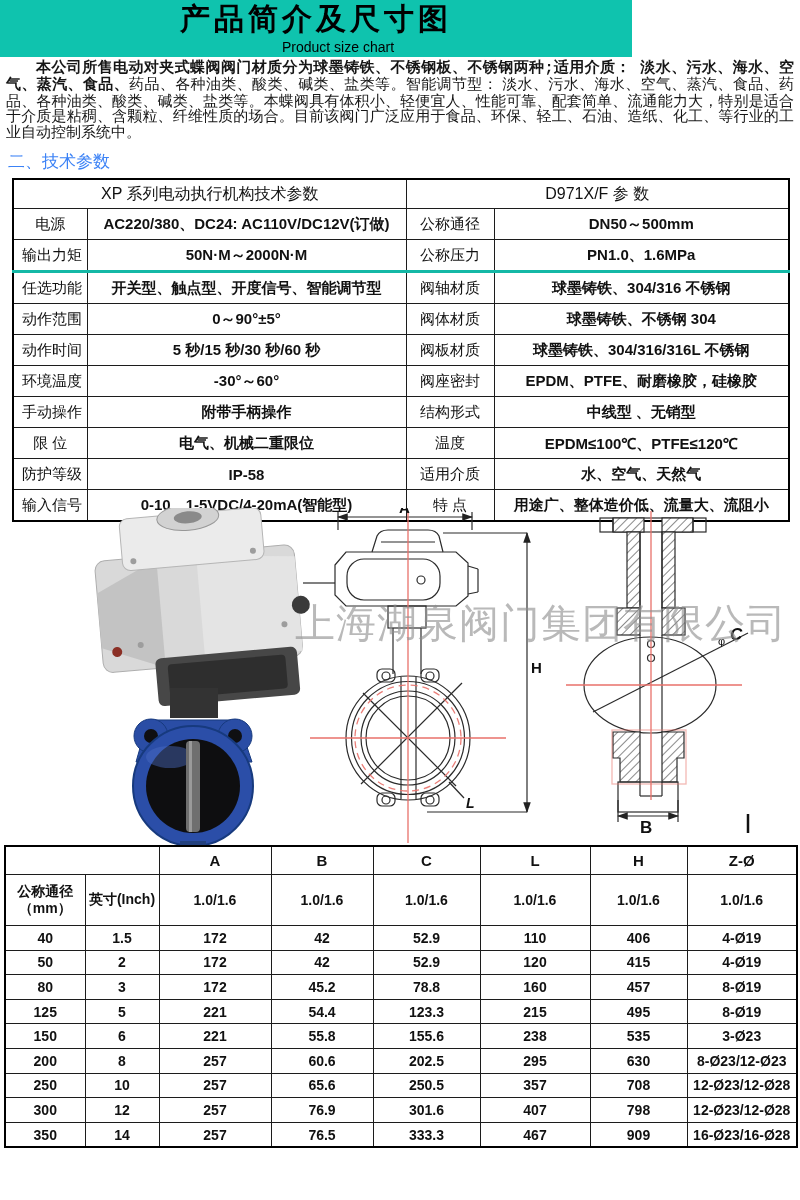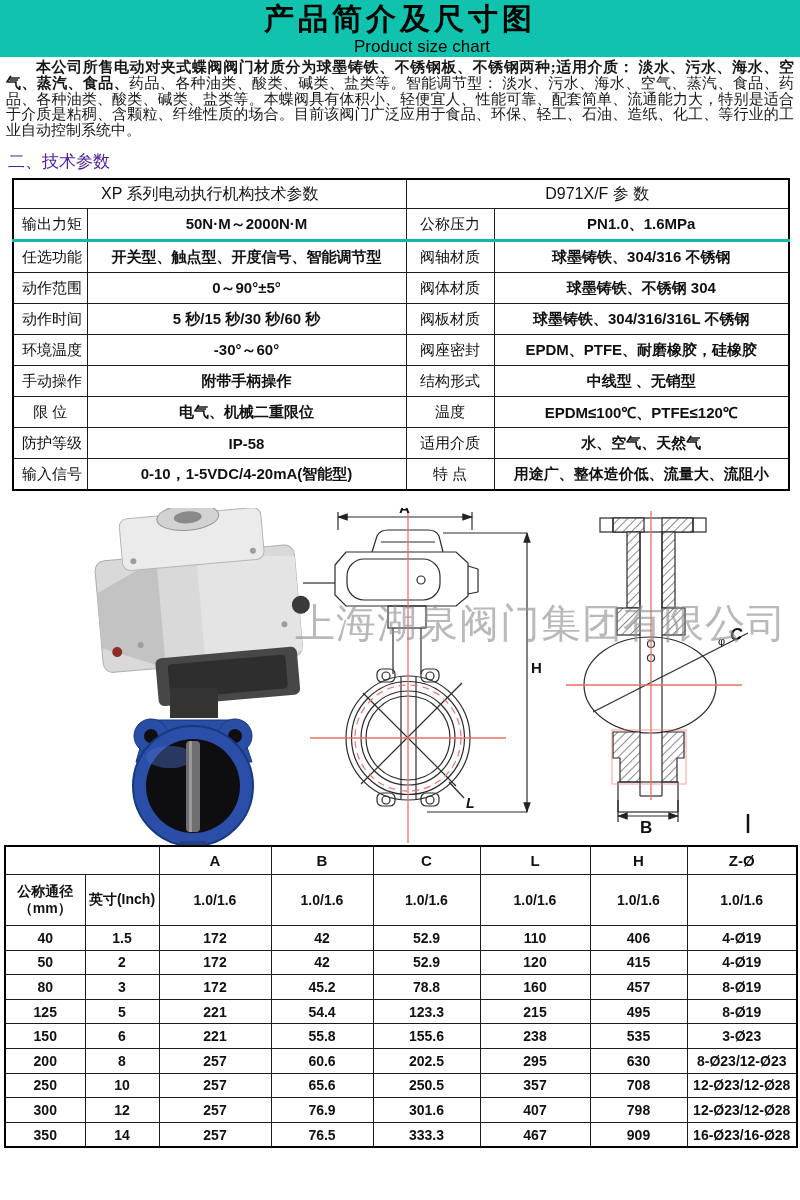--- a/index.html
+++ b/index.html
@@ -1,29 +1,29 @@
 <!DOCTYPE html>
 <html><head>
 <meta charset="utf-8">
 <style>
   html,body{margin:0;padding:0;background:#fff;}
   body{font-family:"Liberation Sans",sans-serif;color:#111;}
   .page{position:relative;width:800px;height:1200px;margin:0 auto;background:#ffffff;overflow:hidden;}
 
   
-  .banner{position:absolute;left:0;top:0;width:800px;height:57px;background:#0fc3ae;text-align:center;}
+  .banner{position:absolute;left:0;top:0;width:632px;height:57px;background:#0fc3ae;text-align:center;}
   .banner .cn{font-size:30px;font-weight:bold;letter-spacing:4px;line-height:36px;margin-top:1px;color:#000;}
-  .banner .en{font-size:17px;line-height:20px;color:#000;font-family:"Liberation Sans",sans-serif;padding-left:44px;}
+  .banner .en{font-size:14px;line-height:20px;color:#000;font-family:"Liberation Sans",sans-serif;padding-left:44px;}
 
   
   .intro{position:absolute;left:6px;top:60px;width:788px;font-size:15px;line-height:15.8px;
          text-align:justify;font-family:"Liberation Serif",serif;color:#161616;}
-  .intro .lead{font-weight:bold;font-family:Liberation Serif, serif;}
+  .intro .lead{font-weight:bold;font-family:Liberation Mono, monospace;}
   .intro p{margin:0;text-indent:2em;}
-  .sec-heading{position:absolute;left:8px;top:150px;font-size:17px;font-family:"Liberation Serif",serif;color:#4c1d95;}
+  .sec-heading{position:absolute;left:8px;top:150px;font-size:17px;font-family:"Liberation Serif",serif;color:#3b82f6;}
 
   
   table{border-collapse:collapse;table-layout:fixed;}
   .tech{position:absolute;left:12px;top:178px;width:776px;}
   .tech th,.tech td{border:1px solid #1c1c1c;text-align:center;vertical-align:middle;
         padding:0 8px;overflow:hidden;white-space:nowrap;}
   .tech thead th{height:28px;font-size:16px;font-weight:normal;}
   .tech tbody td{height:30px;font-size:15px;}
   .tech td.lab{font-weight:normal;}
   .tech td.val{font-weight:600;}
@@ -69,20 +69,26 @@
         <col style="width:88px">
         <col style="width:295px">
       </colgroup>
     <thead>
       <tr>
         <th colspan="2">XP 系列电动执行机构技术参数</th>
         <th colspan="2">D971X/F 参 数</th>
       </tr>
     </thead>
     <tbody>
+        <tr>
+          <td class="lab">电源</td>
+          <td class="val">AC220/380、DC24:  AC110V/DC12V(订做)</td>
+          <td class="lab">公称通径</td>
+          <td class="val">DN50～500mm</td>
+        </tr>
         <tr class="thick-below">
           <td class="lab">输出力矩</td>
           <td class="val">50N·M～2000N·M</td>
           <td class="lab">公称压力</td>
           <td class="val">PN1.0、1.6MPa</td>
         </tr>
         <tr>
           <td class="lab">任选功能</td>
           <td class="val">开关型、触点型、开度信号、智能调节型</td>
           <td class="lab">阀轴材质</td>

